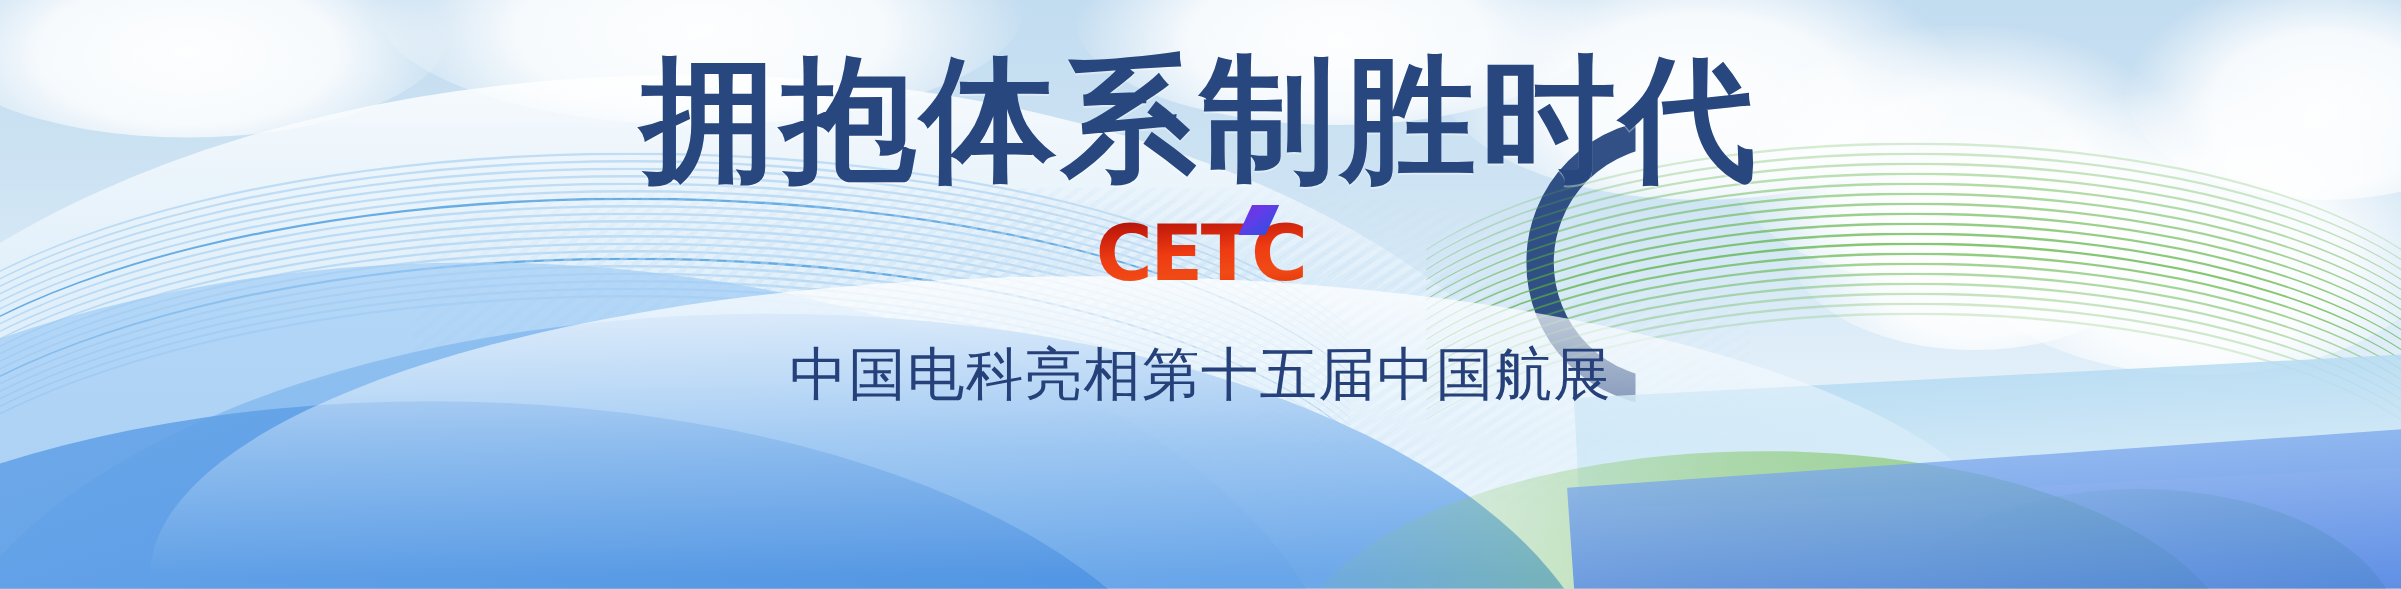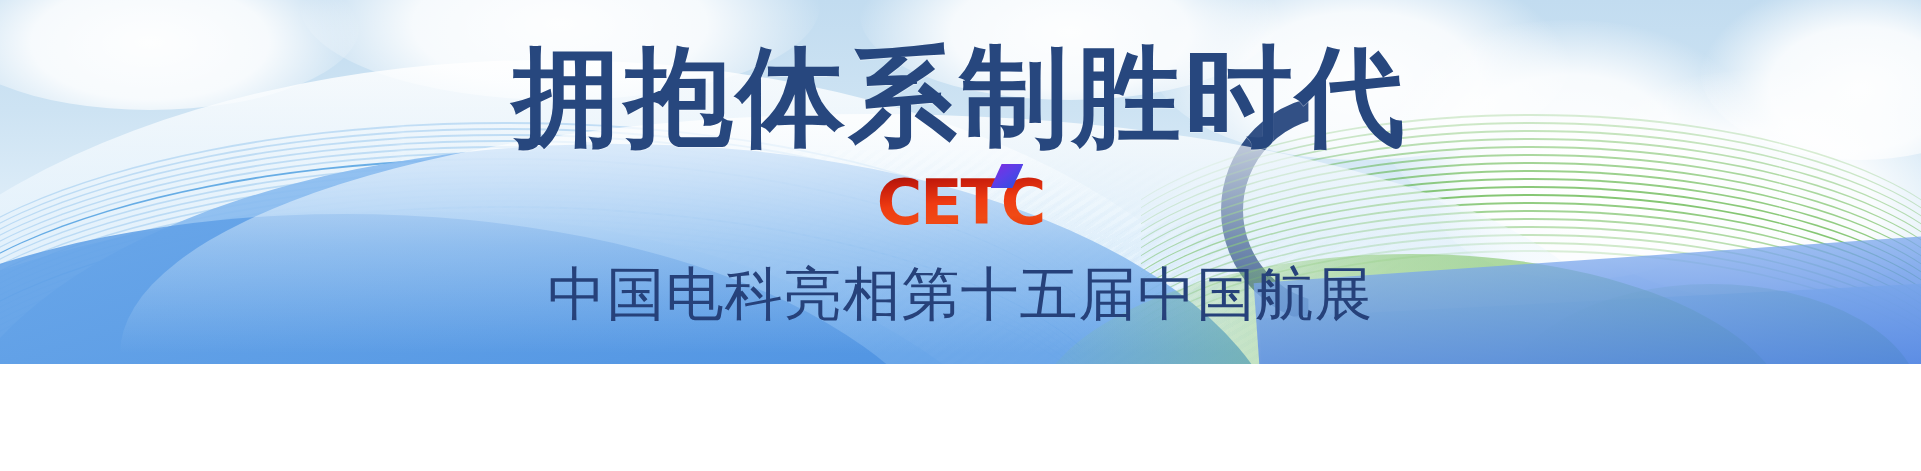--- a/index.html
+++ b/index.html
@@ -1,21 +1,21 @@
 <!DOCTYPE html>
 <html><head>
 <meta charset="utf-8">
 <style>
   * { margin:0; padding:0; box-sizing:border-box; }
   html,body { width:1921px; height:471px; overflow:hidden; background:#ffffff; }
   body { font-family:"Liberation Sans", sans-serif; }
 
   #banner {
     position:relative;
-    width:1921px; height:364px;
+    width:1921px; height:471px;
     overflow:hidden;
     background:linear-gradient(180deg,#cfe3f3 0%,#d8eaf7 22%,#e6f2fa 45%,#eaf4fb 62%,#cfe3f7 80%,#9cc2ee 100%);
   }
 
   
   .sky {
     position:absolute; inset:0;
     background:linear-gradient(180deg,#c2dcf0 0%,#cde3f3 30%,#dcecf8 55%,#e9f3fb 75%,#eef6fc 100%);
   }
   .cloud {
@@ -190,23 +190,23 @@
   .logo-accent {
     position:absolute;
     right:24px; top:-12px;
     width:26px; height:24px;
     background:linear-gradient(135deg,#7b2fe0 0%,#5b3fe8 45%,#2f4fe0 100%);
     transform:skewX(-16deg);
     clip-path:polygon(16% 0%, 100% 0%, 84% 100%, 0% 100%);
   }
 
   .sub-title {
-    margin-top:22px;
+    margin-top:35px;
     font-family:Liberation Sans, sans-serif;
-    font-size:58px;
+    font-size:46px;
     font-weight:400;
     letter-spacing:1px;
     color:#26417a;
     white-space:nowrap;
   }
 </style>
 </head>
 <body>
 
 <div id="banner">

